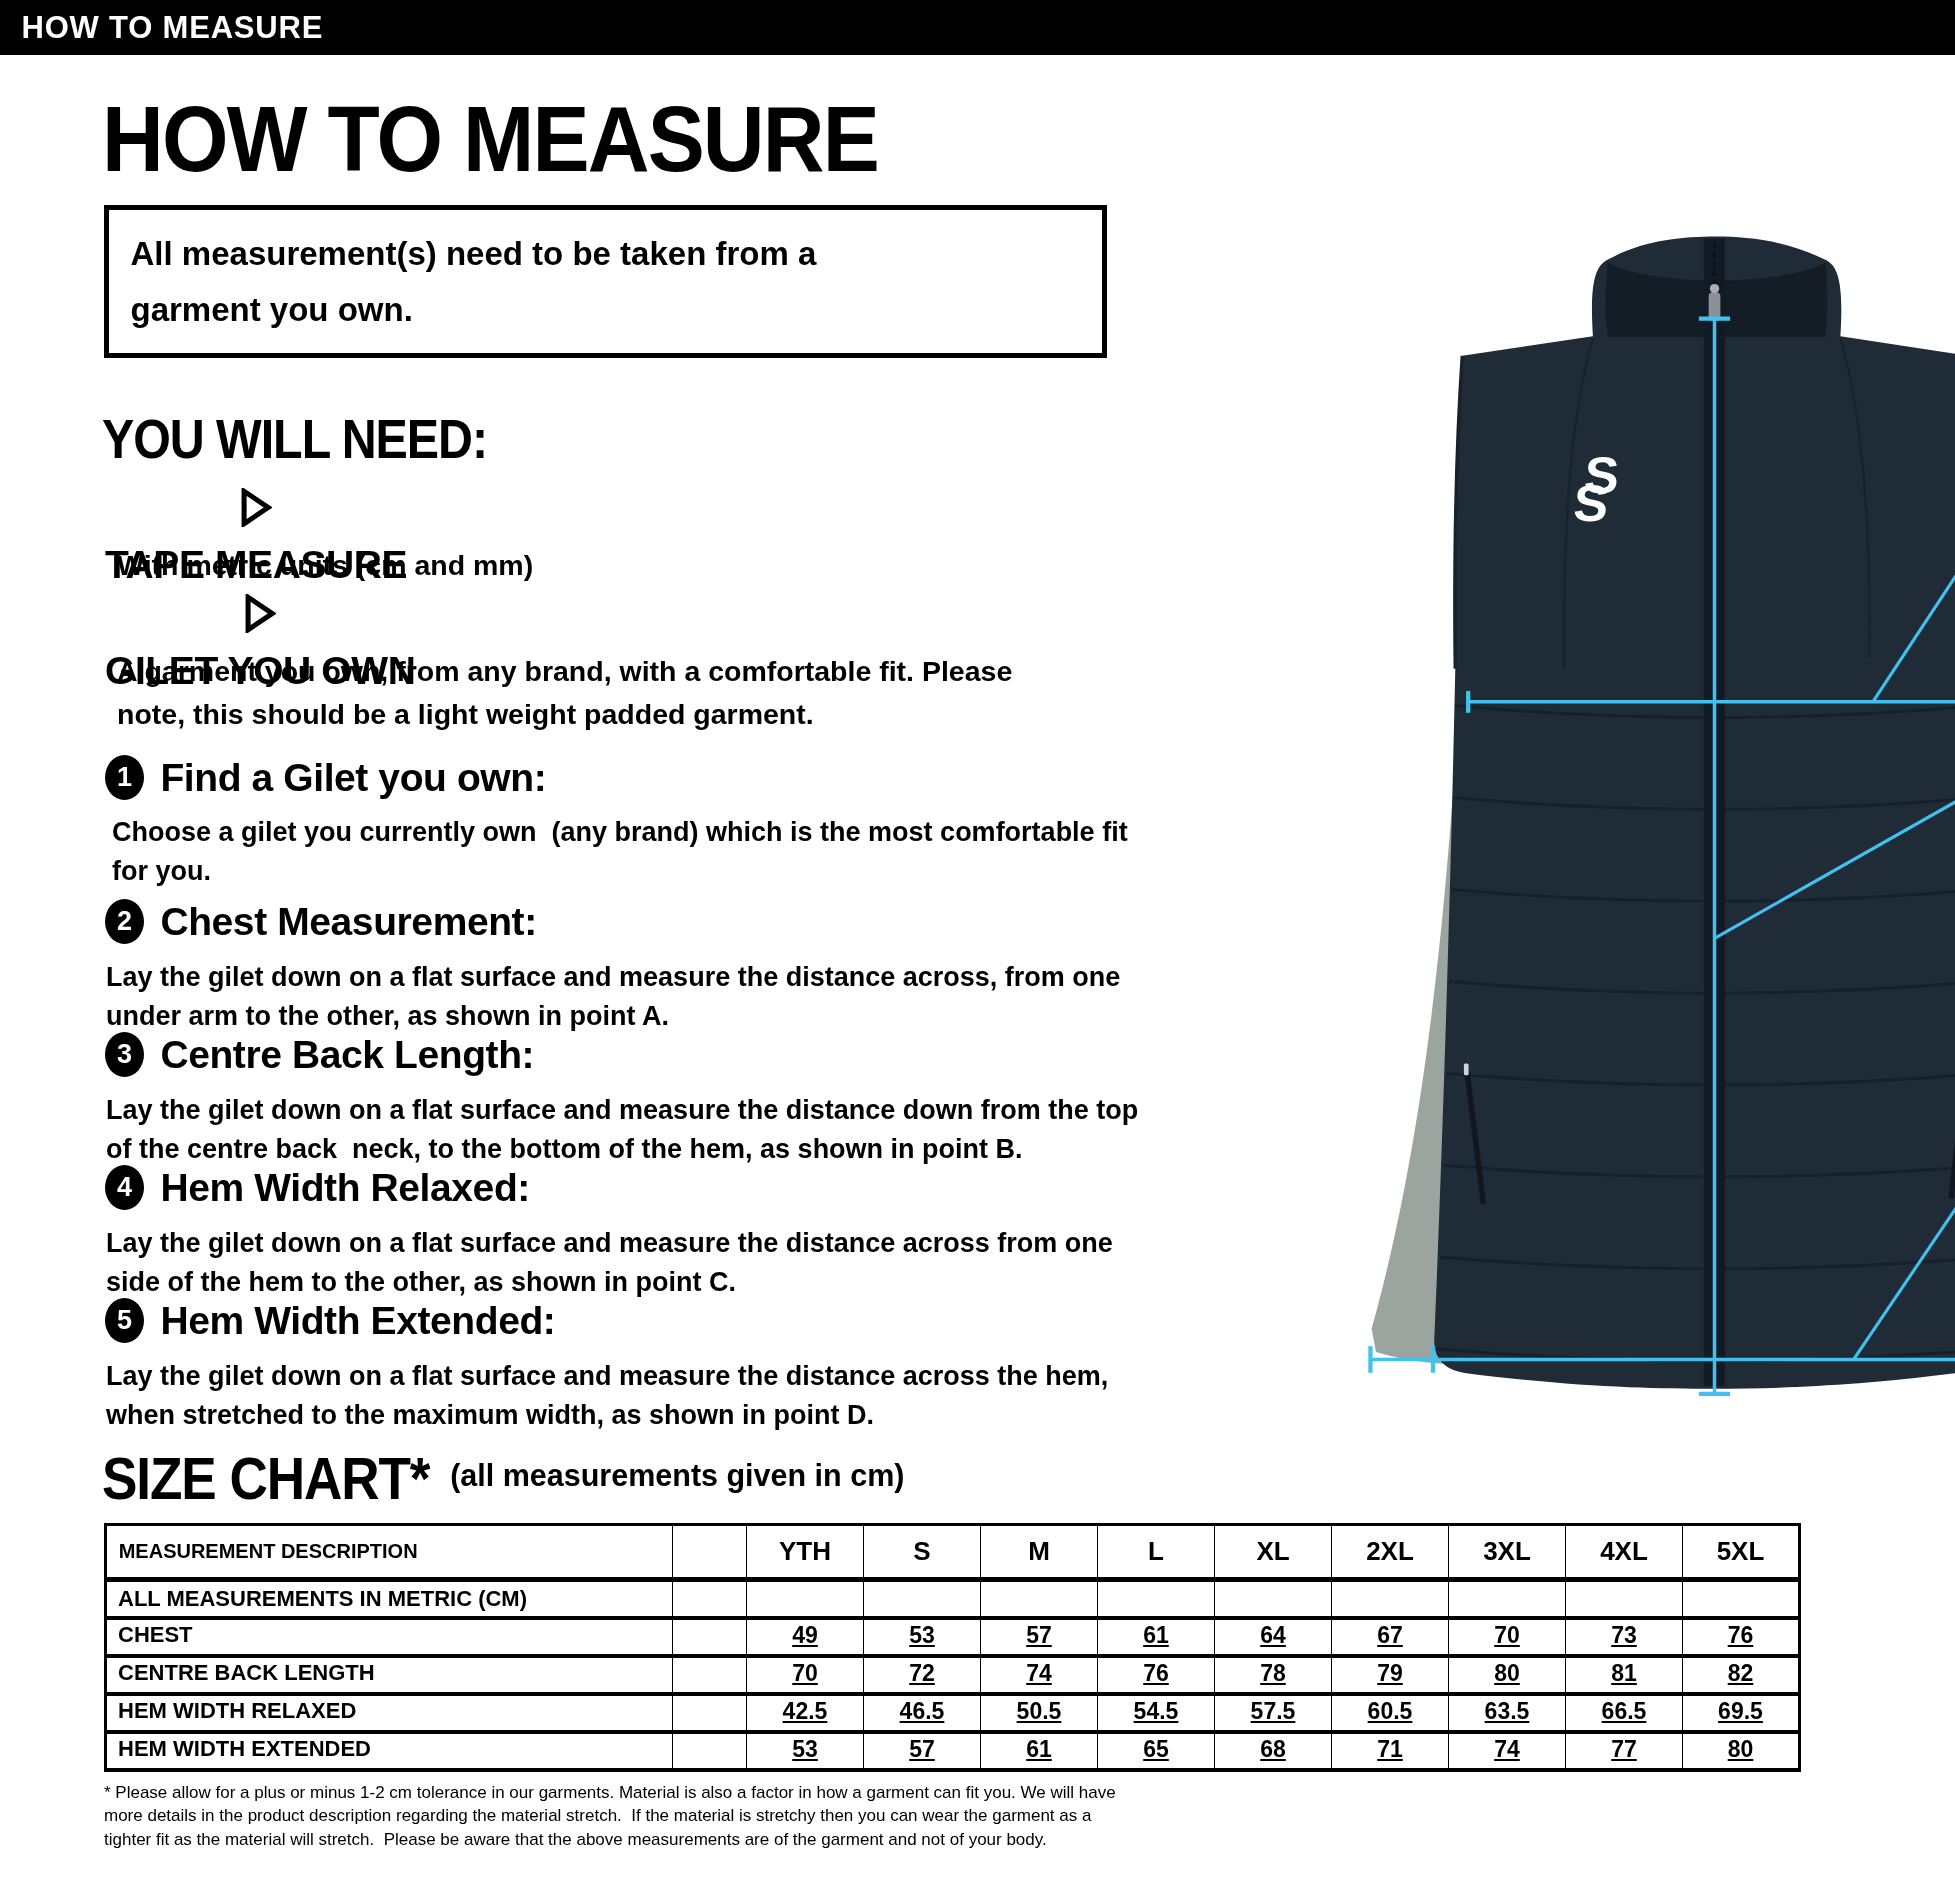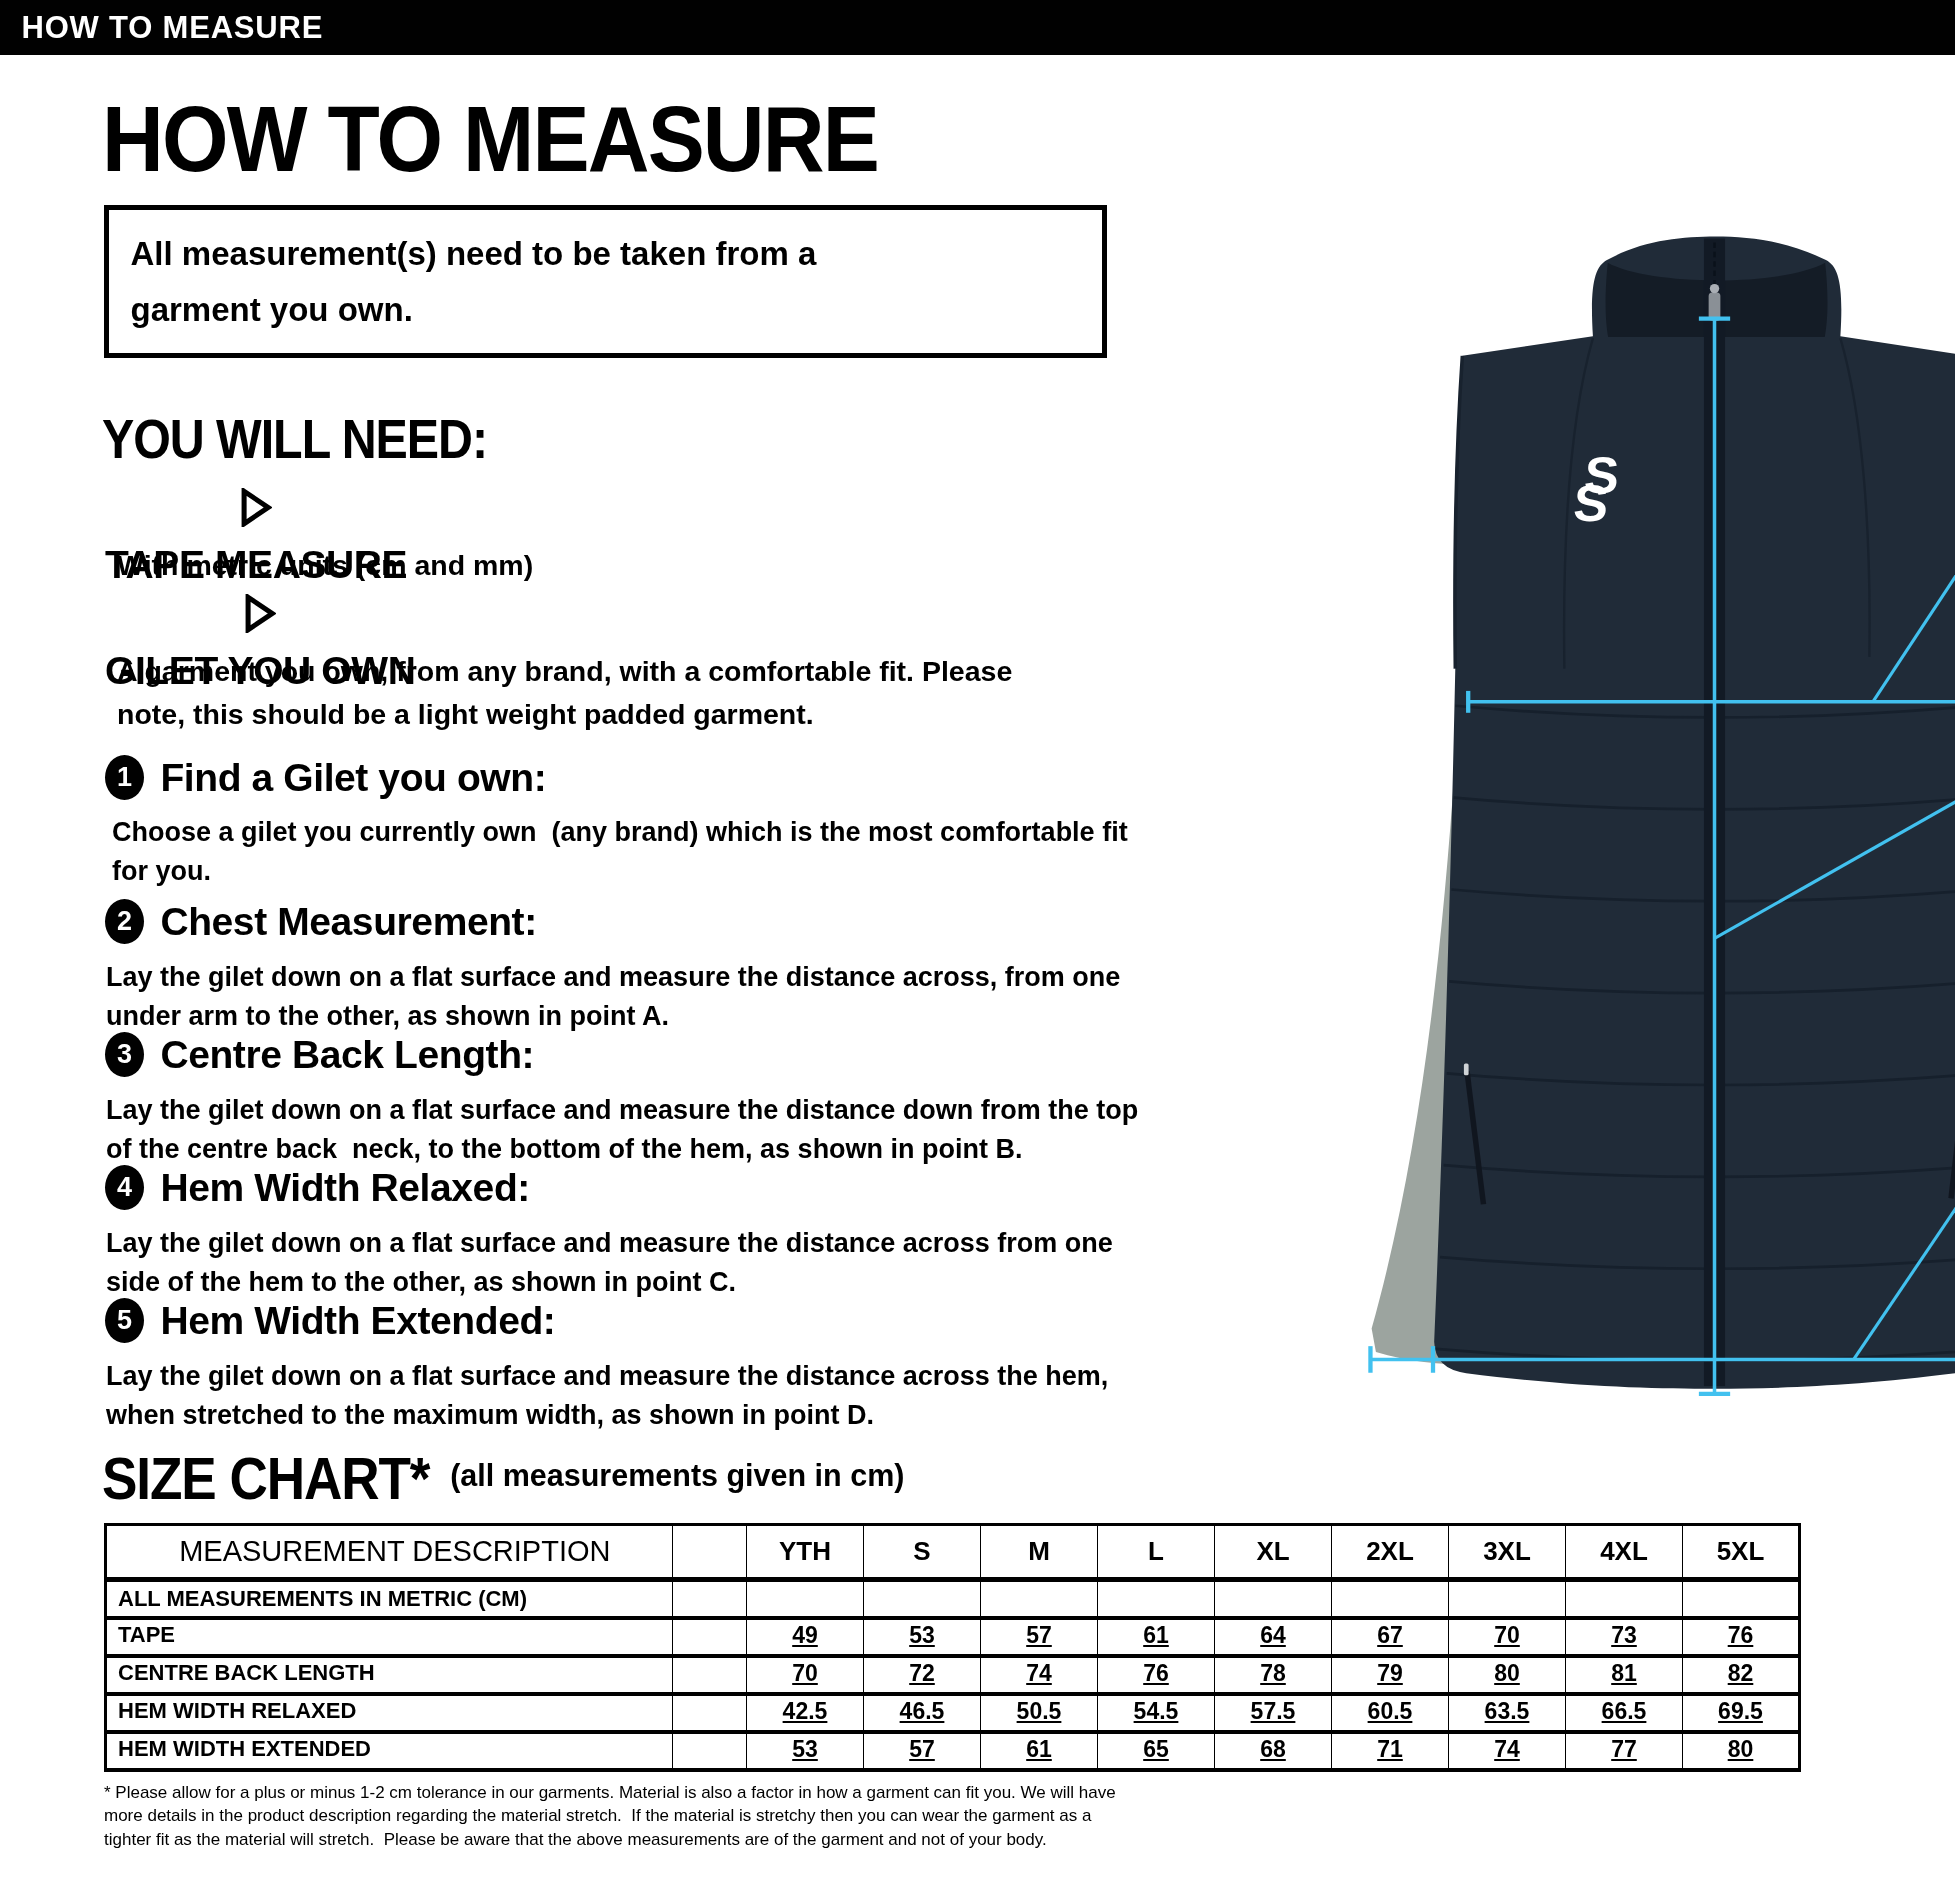--- a/index.html
+++ b/index.html
@@ -27,21 +27,21 @@
   .step-title{font-size:39px;font-weight:bold;letter-spacing:-0.4px;white-space:nowrap;}
   .step-body{font-size:27px;font-weight:bold;line-height:1.45;white-space:pre-wrap;}
   .sc-head-row{left:102px;top:1445px;display:flex;align-items:center;}
   .sc-title{font-size:59px;font-weight:bold;letter-spacing:-1.2px;white-space:nowrap;}
   .sc-sub{font-size:30.5px;font-weight:bold;margin-left:-15.6px;padding-bottom:6.3px;white-space:nowrap;}
   
   .size-table{border-collapse:collapse;border:3.1px solid #000;table-layout:fixed;}
   .size-table th,.size-table td{border-left:1.2px solid #000;border-right:1.2px solid #000;overflow:hidden;}
   .size-table thead tr{border-bottom:5.5px solid #000;height:55px;}
   .size-table tbody tr{border-bottom:4.3px solid #000;height:38px;}
-  .th-desc{text-align:center;padding-left:11.7px;font-size:29px;font-weight:normal;vertical-align:middle;}
+  .th-desc{text-align:left;padding-left:11.7px;font-size:20px;font-weight:bold;vertical-align:middle;}
   .th-size{text-align:center;font-size:26px;font-weight:bold;vertical-align:middle;}
   .td-note{text-align:left;padding-left:11px;font-size:22px;font-weight:bold;vertical-align:middle;}
   .td-lbl{text-align:left;padding-left:11px;font-size:22px;font-weight:bold;
           vertical-align:bottom;padding-bottom:5.5px;}
   .td-val{text-align:center;font-size:23px;font-weight:bold;vertical-align:bottom;padding-bottom:4.7px;text-decoration:underline;}
   .footnote{left:104px;top:1781px;width:1760px;font-size:17px;font-weight:normal;
             line-height:1.37;white-space:pre-wrap;}
 </style>
 </head>
 <body>
@@ -160,21 +160,21 @@
           <td></td>
         <td></td>
           <td></td>
           <td></td>
         <td></td>
           <td></td>
           <td></td>
         <td></td>
       </tr>
       <tr>
-        <td class="td-lbl">TAPE</td>
+        <td class="td-lbl">CHEST</td>
         <td></td>
         <td class="td-val">49</td>
         <td class="td-val">53</td>
         <td class="td-val">57</td>
         <td class="td-val">61</td>
         <td class="td-val">64</td>
         <td class="td-val">67</td>
         <td class="td-val">70</td>
         <td class="td-val">73</td>
         <td class="td-val">76</td>

